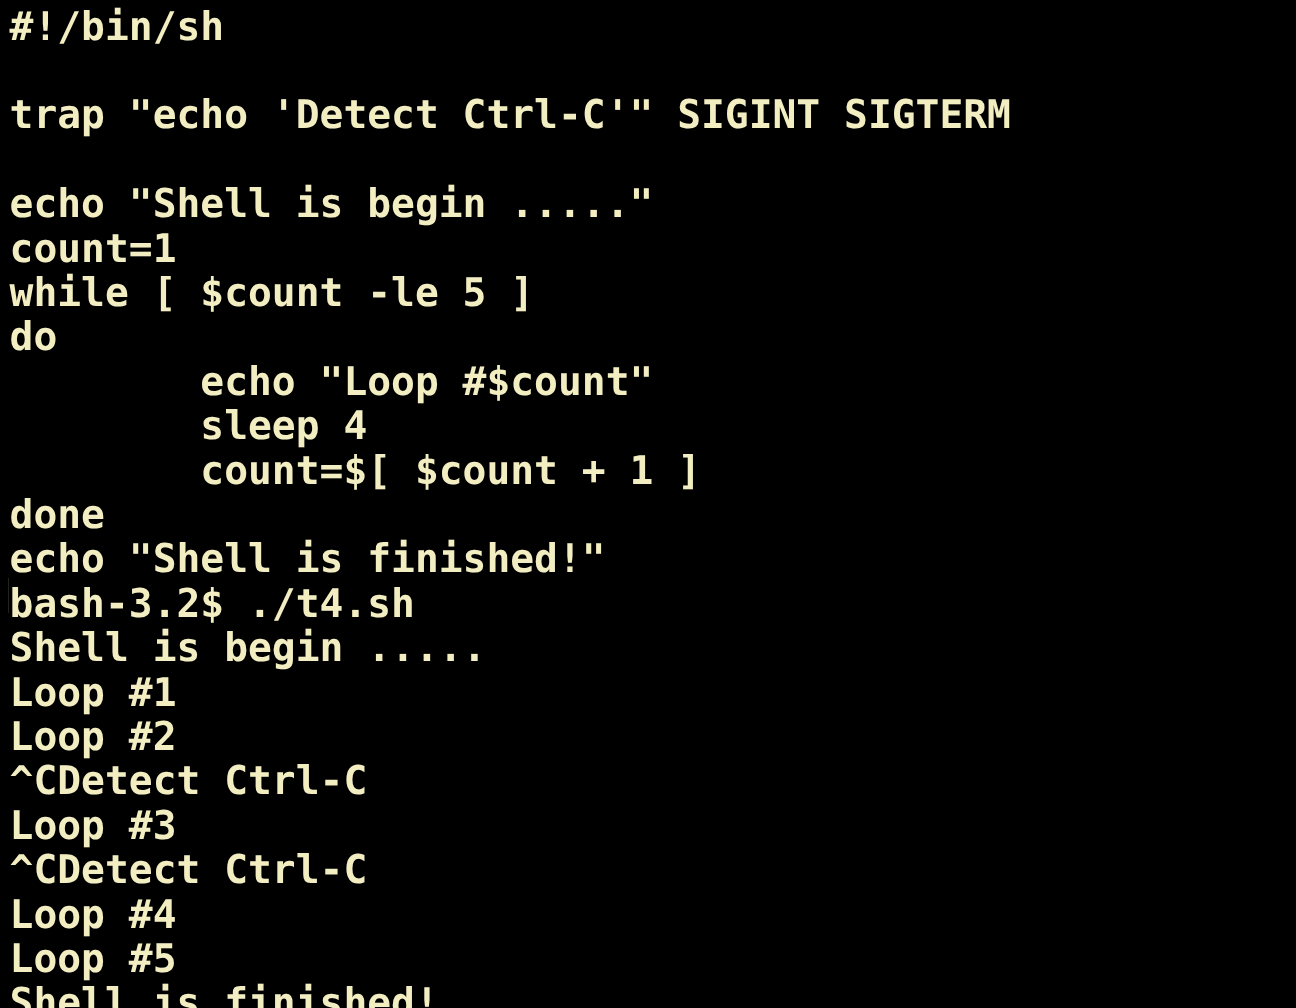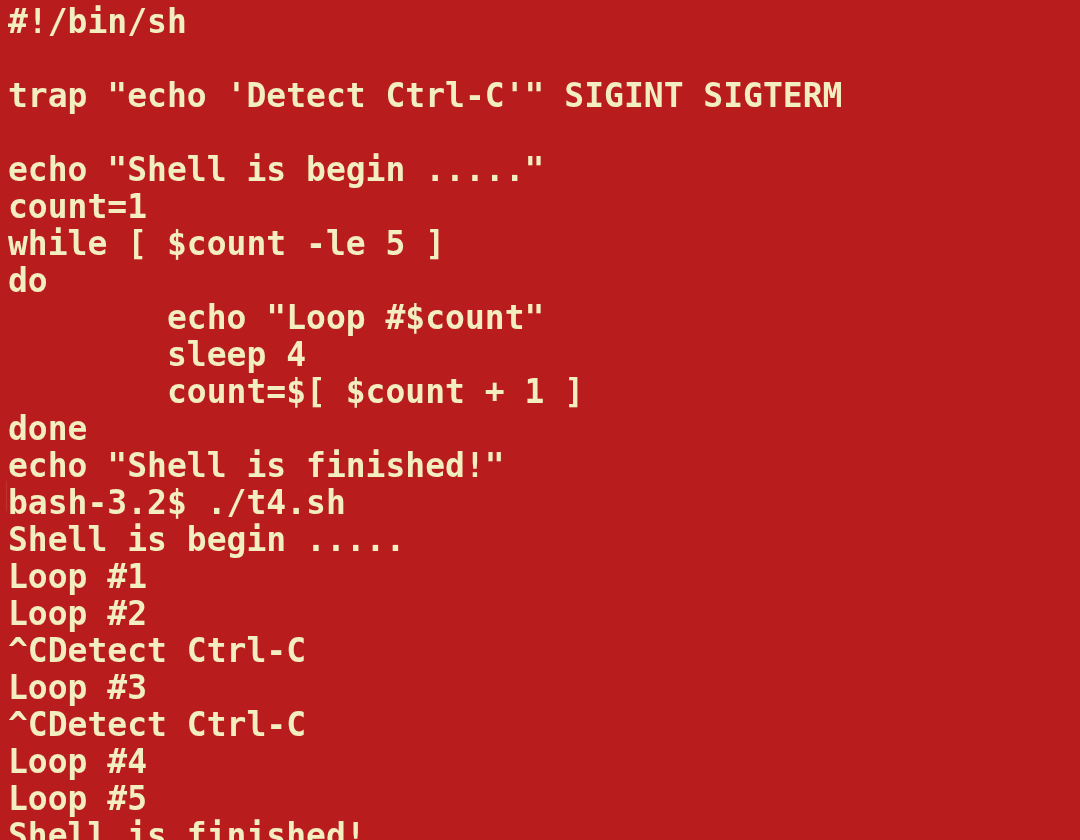--- a/index.html
+++ b/index.html
@@ -50,16 +50,16 @@
     font-weight: bold;
     font-size: 33px;
     line-height: 30px;
     white-space: pre;
     pointer-events: none;
   }
 </style>
 </head>
 <body>
 
-<div id="terminal" style="background: #b91c1c; color: rgb(243, 238, 194);">
+<div id="terminal" style="background: #000000; color: rgb(243, 238, 194);">
   <div id="screen"><span class="line">#!/bin/sh</span><span class="line blank"></span><span class="line">trap "echo 'Detect Ctrl-C'" SIGINT SIGTERM</span><span class="line blank"></span><span class="line">echo "Shell is begin ....."</span><span class="line">count=1</span><span class="line">while [ $count -le 5 ]</span><span class="line">do</span><span class="line">        echo "Loop #$count"</span><span class="line">        sleep 4</span><span class="line">        count=$[ $count + 1 ]</span><span class="line">done</span><span class="line">echo "Shell is finished!"</span><span class="line">bash-3.2$ ./t4.sh</span><span class="line">Shell is begin .....</span><span class="line">Loop #1</span><span class="line">Loop #2</span><span class="line">^CDetect Ctrl-C</span><span class="line">Loop #3</span><span class="line">^CDetect Ctrl-C</span><span class="line">Loop #4</span><span class="line">Loop #5</span><span class="line">Shell is finished!</span></div>
   <div class="edge-fragment">[</div>
 </div>
 
 </body></html>

